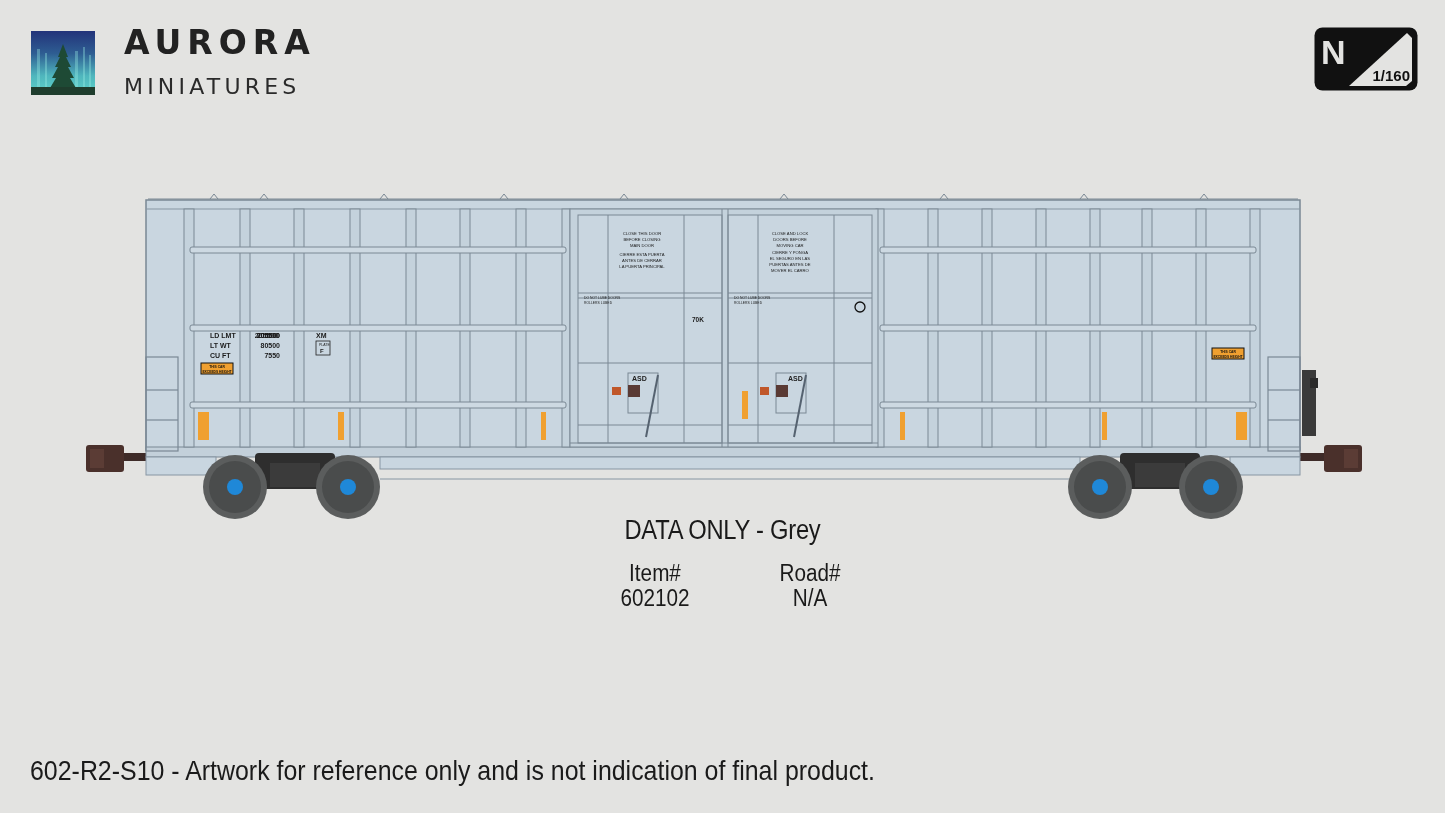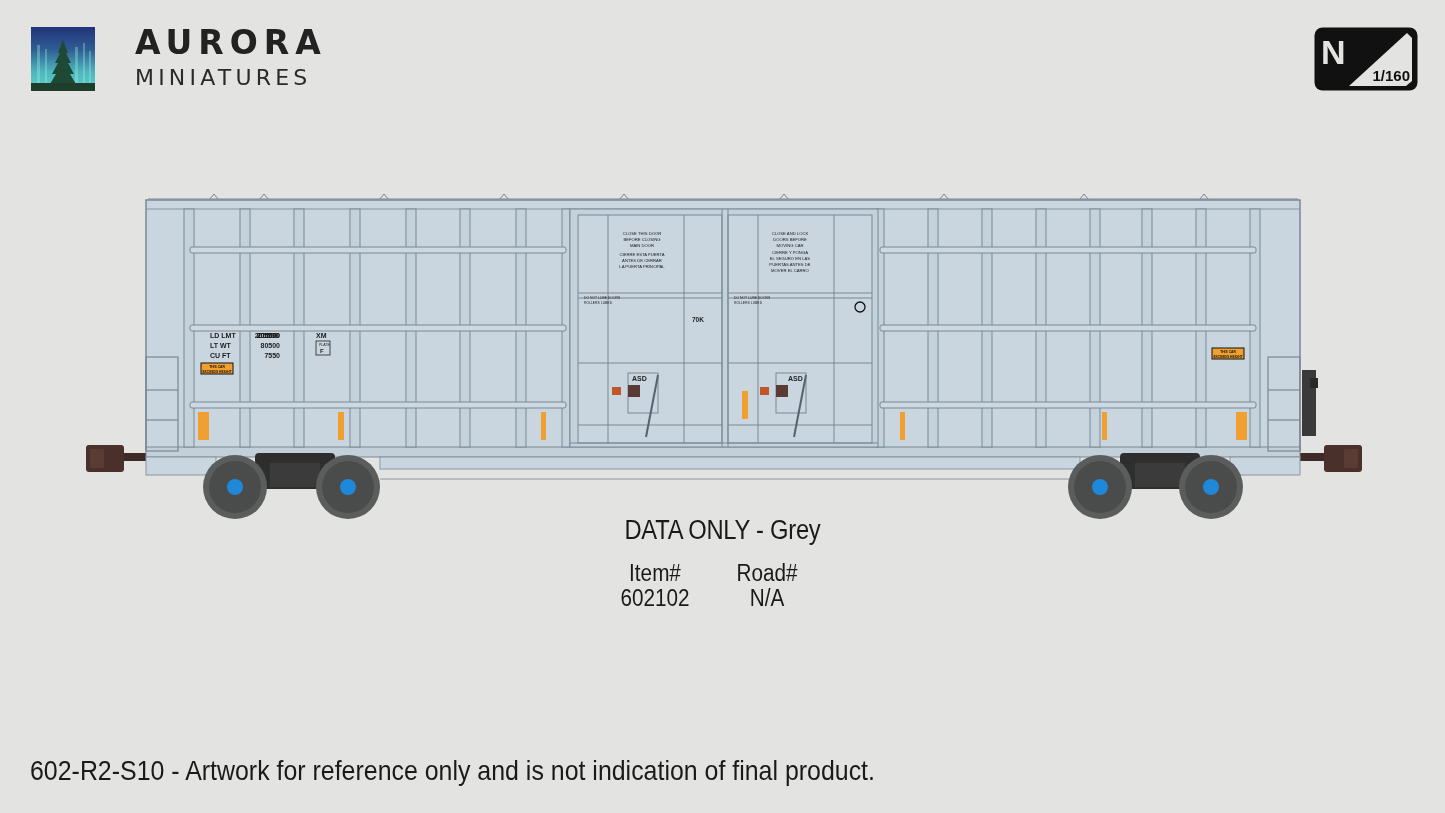--- a/index.html
+++ b/index.html
@@ -2,41 +2,41 @@
 <html><head>
 <meta charset="utf-8">
 <style>
   html, body { margin: 0; padding: 0; }
   body {
     width: 1445px; height: 813px; overflow: hidden;
     background: #e3e3e1;
     font-family: "Liberation Sans", sans-serif;
     position: relative; color: #1b1b1b;
   }
-  .logo { position: absolute; left: 31px; top: 26px; display: flex; align-items: center; gap: 11px; }
+  .logo { position: absolute; left: 31px; top: 26px; display: flex; align-items: center; }
   .logo-mark { width: 64px; height: 64px; display: block; }
   .logo-text { margin-left: 29px; display: flex; flex-direction: column; }
   .logo-aurora {
     font-family: "DejaVu Sans", sans-serif; font-weight: bold;
     font-size: 33px; letter-spacing: 6px; color: #222; line-height: 34px;
   }
   .logo-miniatures {
     font-family: "DejaVu Sans", sans-serif; font-weight: normal;
-    font-size: 22px; letter-spacing: 4.2px; color: #2a2a2a; line-height: 26px; margin-top: 5px;
+    font-size: 22px; letter-spacing: 4.2px; color: #2a2a2a; line-height: 26px; margin-top: 14px;
   }
   .scale-badge { position: absolute; left: 1313px; top: 26px; width: 106px; height: 66px; }
   .car-art { position: absolute; left: 80px; top: 185px; width: 1290px; height: 335px; }
   .car-title {
     position: absolute; left: 0; width: 1445px; top: 515px; text-align: center;
     font-size: 27px; letter-spacing: -0.3px; color: #1a1a1a;
     transform: scaleX(0.88); transform-origin: 722px 0;
   }
   .spec { position: absolute; top: 561px; text-align: center; font-size: 23px; line-height: 25px; color: #1a1a1a; }
   .spec.item { left: 612px; width: 86px; }
-  .spec.road { left: 726px; width: 82px; }
+  .spec.road { left: 769px; width: 82px; }
   .spec span { display: block; transform: scaleX(0.9); }
   .footer {
     position: absolute; left: 30px; top: 755px; font-size: 28px; color: #1a1a1a;
     white-space: nowrap; transform: scaleX(0.89); transform-origin: 0 0;
   }
 </style>
 </head>
 <body>
 
 <div class="logo">

